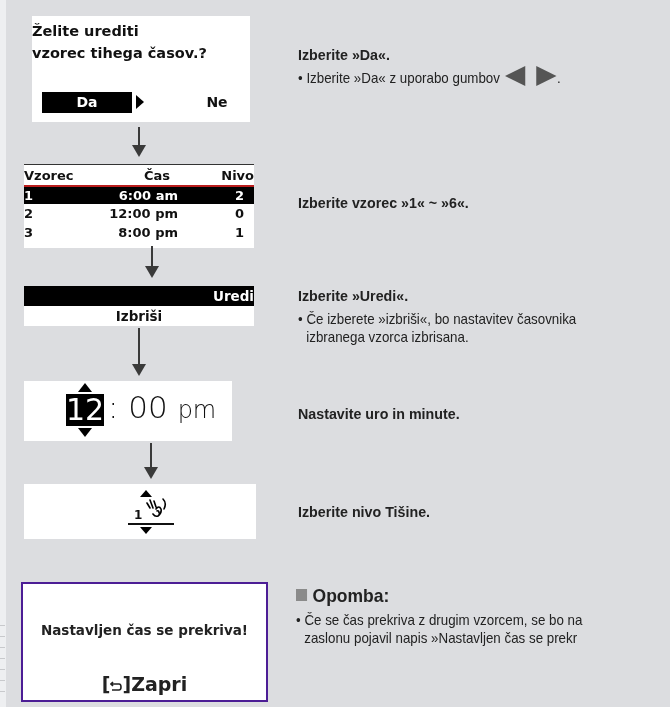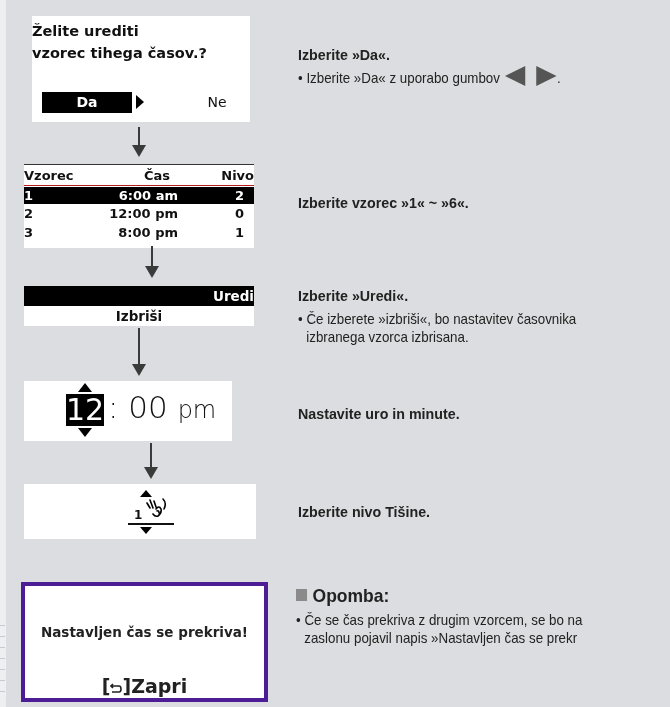--- a/index.html
+++ b/index.html
@@ -38,27 +38,27 @@
     .desc .bullet { font-size: 14.5px; line-height: 18px; }
     .tri-left, .tri-right { display: inline-block; width: 0; height: 0; vertical-align: -3px; }
     .tri-left { border-top: 10px solid transparent; border-bottom: 10px solid transparent; border-right: 22px solid #555; margin-left: 6px; }
     .tri-right { border-top: 10px solid transparent; border-bottom: 10px solid transparent; border-left: 22px solid #555; margin-left: 12px; }
 
     
     .s1 { left: 32px; top: 16px; width: 218px; height: 106px; }
     .s1 .q { position: absolute; left: 0; right: 0; top: 4px; font-weight: bold; font-size: 14.5px; line-height: 22px; }
     .s1 .da { position: absolute; left: 10px; top: 76px; width: 90px; height: 21px; background: #000; color: #fff; font-weight: bold; font-size: 14px; text-align: center; line-height: 21px; }
     .s1 .caret { position: absolute; left: 104px; top: 79px; width: 0; height: 0; border-top: 7px solid transparent; border-bottom: 7px solid transparent; border-left: 8px solid #000; }
-    .s1 .ne { position: absolute; left: 150px; top: 76px; width: 70px; font-weight: normal; font-size: 14px; line-height: 21px; text-align: center; }
+    .s1 .ne { position: absolute; left: 150px; top: 76px; width: 70px; font-weight: bold; font-size: 14px; line-height: 21px; text-align: center; }
 
     
     .tbl { left: 24px; top: 164px; width: 230px; height: 84px; }
     .tbl .topline { position: absolute; left: 0; right: 0; top: 0; height: 1px; background: #333; }
     .tbl .row { position: absolute; left: 0; right: 0; height: 17px; font-weight: bold; font-size: 13px; line-height: 17px; }
-    .tbl .row.hdr { top: 2px; border-bottom: 1px solid #b91c1c; height: 19px; line-height: 19px; }
+    .tbl .row.hdr { top: 2px; border-bottom: 7px solid #b91c1c; height: 19px; line-height: 19px; }
     .tbl .row.sel { background: #000; color: #fff; }
     .tbl .c1 { position: absolute; left: 0; }
     .tbl .c2 { position: absolute; right: 76px; text-align: right; }
     .tbl .c2.h { right: 84px; }
     .tbl .c3 { position: absolute; right: 10px; text-align: right; }
     .tbl .c3.h { right: 0; }
 
     
     .menu { left: 24px; top: 286px; width: 230px; height: 40px; }
     .menu .item { height: 20px; line-height: 20px; text-align: center; font-weight: bold; font-size: 13.5px; }
@@ -74,21 +74,21 @@
 
     
     .lvl { left: 24px; top: 484px; width: 232px; height: 55px; }
     .lvl .up { position: absolute; left: 116px; top: 6px; width: 0; height: 0; border-left: 6px solid transparent; border-right: 6px solid transparent; border-bottom: 7px solid #000; }
     .lvl .num { position: absolute; left: 110px; top: 24px; font-size: 12px; font-weight: bold; }
     .lvl .hand { position: absolute; left: 119px; top: 13px; }
     .lvl .line { position: absolute; left: 104px; top: 39px; width: 46px; height: 2px; background: #111; }
     .lvl .dn { position: absolute; left: 116px; top: 43px; width: 0; height: 0; border-left: 6px solid transparent; border-right: 6px solid transparent; border-top: 7px solid #000; }
 
     
-    .warn { left: 21px; top: 582px; width: 247px; height: 120px; border: 4px solid #4c1d95; box-sizing: border-box; }
+    .warn { left: 21px; top: 582px; width: 247px; height: 120px; border: 2px solid #4c1d95; box-sizing: border-box; }
     .warn .msg { position: absolute; left: 0; right: 0; top: 38px; text-align: center; font-size: 13.5px; font-weight: bold; color: #222; }
     .warn .close { position: absolute; left: 0; right: 0; top: 89px; text-align: center; font-size: 19px; font-weight: bold; color: #222; }
 
     .note-title { font-weight: bold; font-size: 19px; }
     .note-sq { display: inline-block; width: 12px; height: 12px; background: #8a8a8a; margin-right: 6px; vertical-align: 1px; }
 
     .margin-ticks { position: absolute; left: 0; top: 625px; width: 5px; }
     .margin-ticks div { height: 1px; background: #c8c9cc; margin-bottom: 10px; }
   </style>
 </head>

